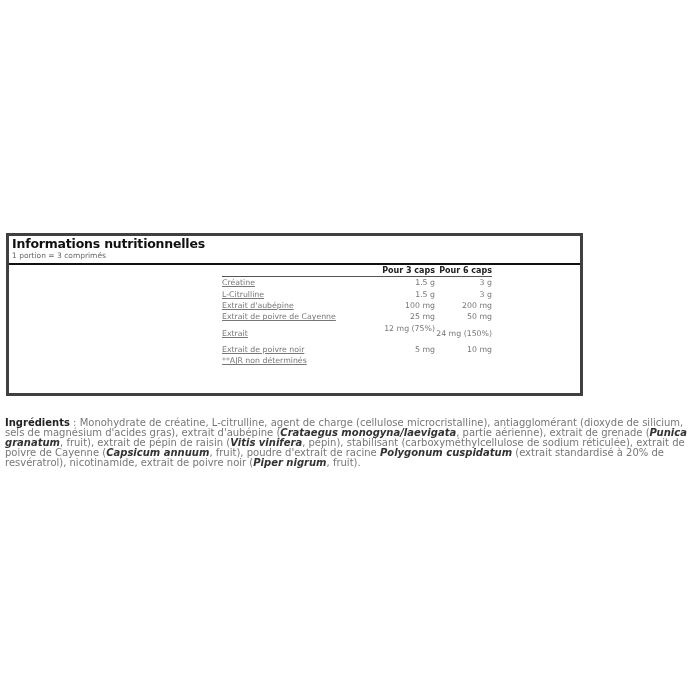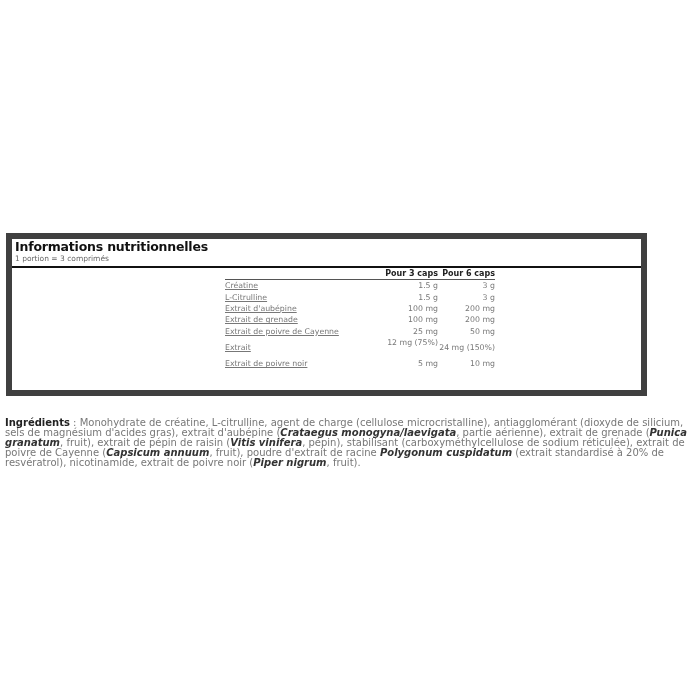--- a/index.html
+++ b/index.html
@@ -12,23 +12,23 @@
       height: 700px;
       position: relative;
       overflow: hidden;
       font-family: "DejaVu Sans", sans-serif;
       color: #333;
     }
     .nutrition-box {
       position: absolute;
       left: 6px;
       top: 233px;
-      width: 641px;
+      width: 577px;
       height: 163px;
-      border: 6px solid #404040;
+      border: 3px solid #404040;
       box-sizing: border-box;
     }
     .title {
       position: absolute;
       left: 3px;
       top: 0px;
       font-size: 12.5px;
       font-weight: bold;
       color: #111;
       letter-spacing: -0.2px;
@@ -120,36 +120,34 @@
         <td class="name">L-Citrulline</td>
         <td class="v1">1.5 g</td>
         <td class="v2">3 g</td>
       </tr>
       <tr>
         <td class="name">Extrait d'aubépine</td>
         <td class="v1">100 mg</td>
         <td class="v2">200 mg</td>
       </tr>
       <tr>
-        <td class="name">Extrait de grenade</td>
-        <td class="v1">100 mg</td>
-        <td class="v2">200 mg</td>
-      </tr>
-      <tr>
         <td class="name">Extrait de poivre de Cayenne</td>
         <td class="v1">25 mg</td>
         <td class="v2">50 mg</td>
       </tr>
       <tr class="tall">
         <td class="name">Extrait</td>
         <td class="v1">12 mg (75%)</td>
         <td class="v2">24 mg (150%)</td>
       </tr>
       <tr>
         <td class="name">Extrait de poivre noir</td>
         <td class="v1">5 mg</td>
         <td class="v2">10 mg</td>
       </tr>
+      <tr>
+        <td class="name footnote" colspan="3">**AJR non déterminés</td>
+      </tr>
     </tbody>
   </table>
 </div>
 
 <div class="ingredients"><b>Ingrédients</b><span> : Monohydrate de créatine, L-citrulline, agent de charge (cellulose microcristalline), antiagglomérant (dioxyde de silicium, sels de magnésium d'acides gras), extrait d'aubépine (</span><i>Crataegus monogyna/laevigata</i><span>, partie aérienne), extrait de grenade (</span><i>Punica granatum</i><span>, fruit), extrait de pépin de raisin (</span><i>Vitis vinifera</i><span>, pépin), stabilisant (carboxyméthylcellulose de sodium réticulée), extrait de poivre de Cayenne (</span><i>Capsicum annuum</i><span>, fruit), poudre d'extrait de racine </span><i>Polygonum cuspidatum</i><span> (extrait standardisé à 20% de resvératrol), nicotinamide, extrait de poivre noir (</span><i>Piper nigrum</i><span>, fruit).</span></div>
 
 </body></html>

